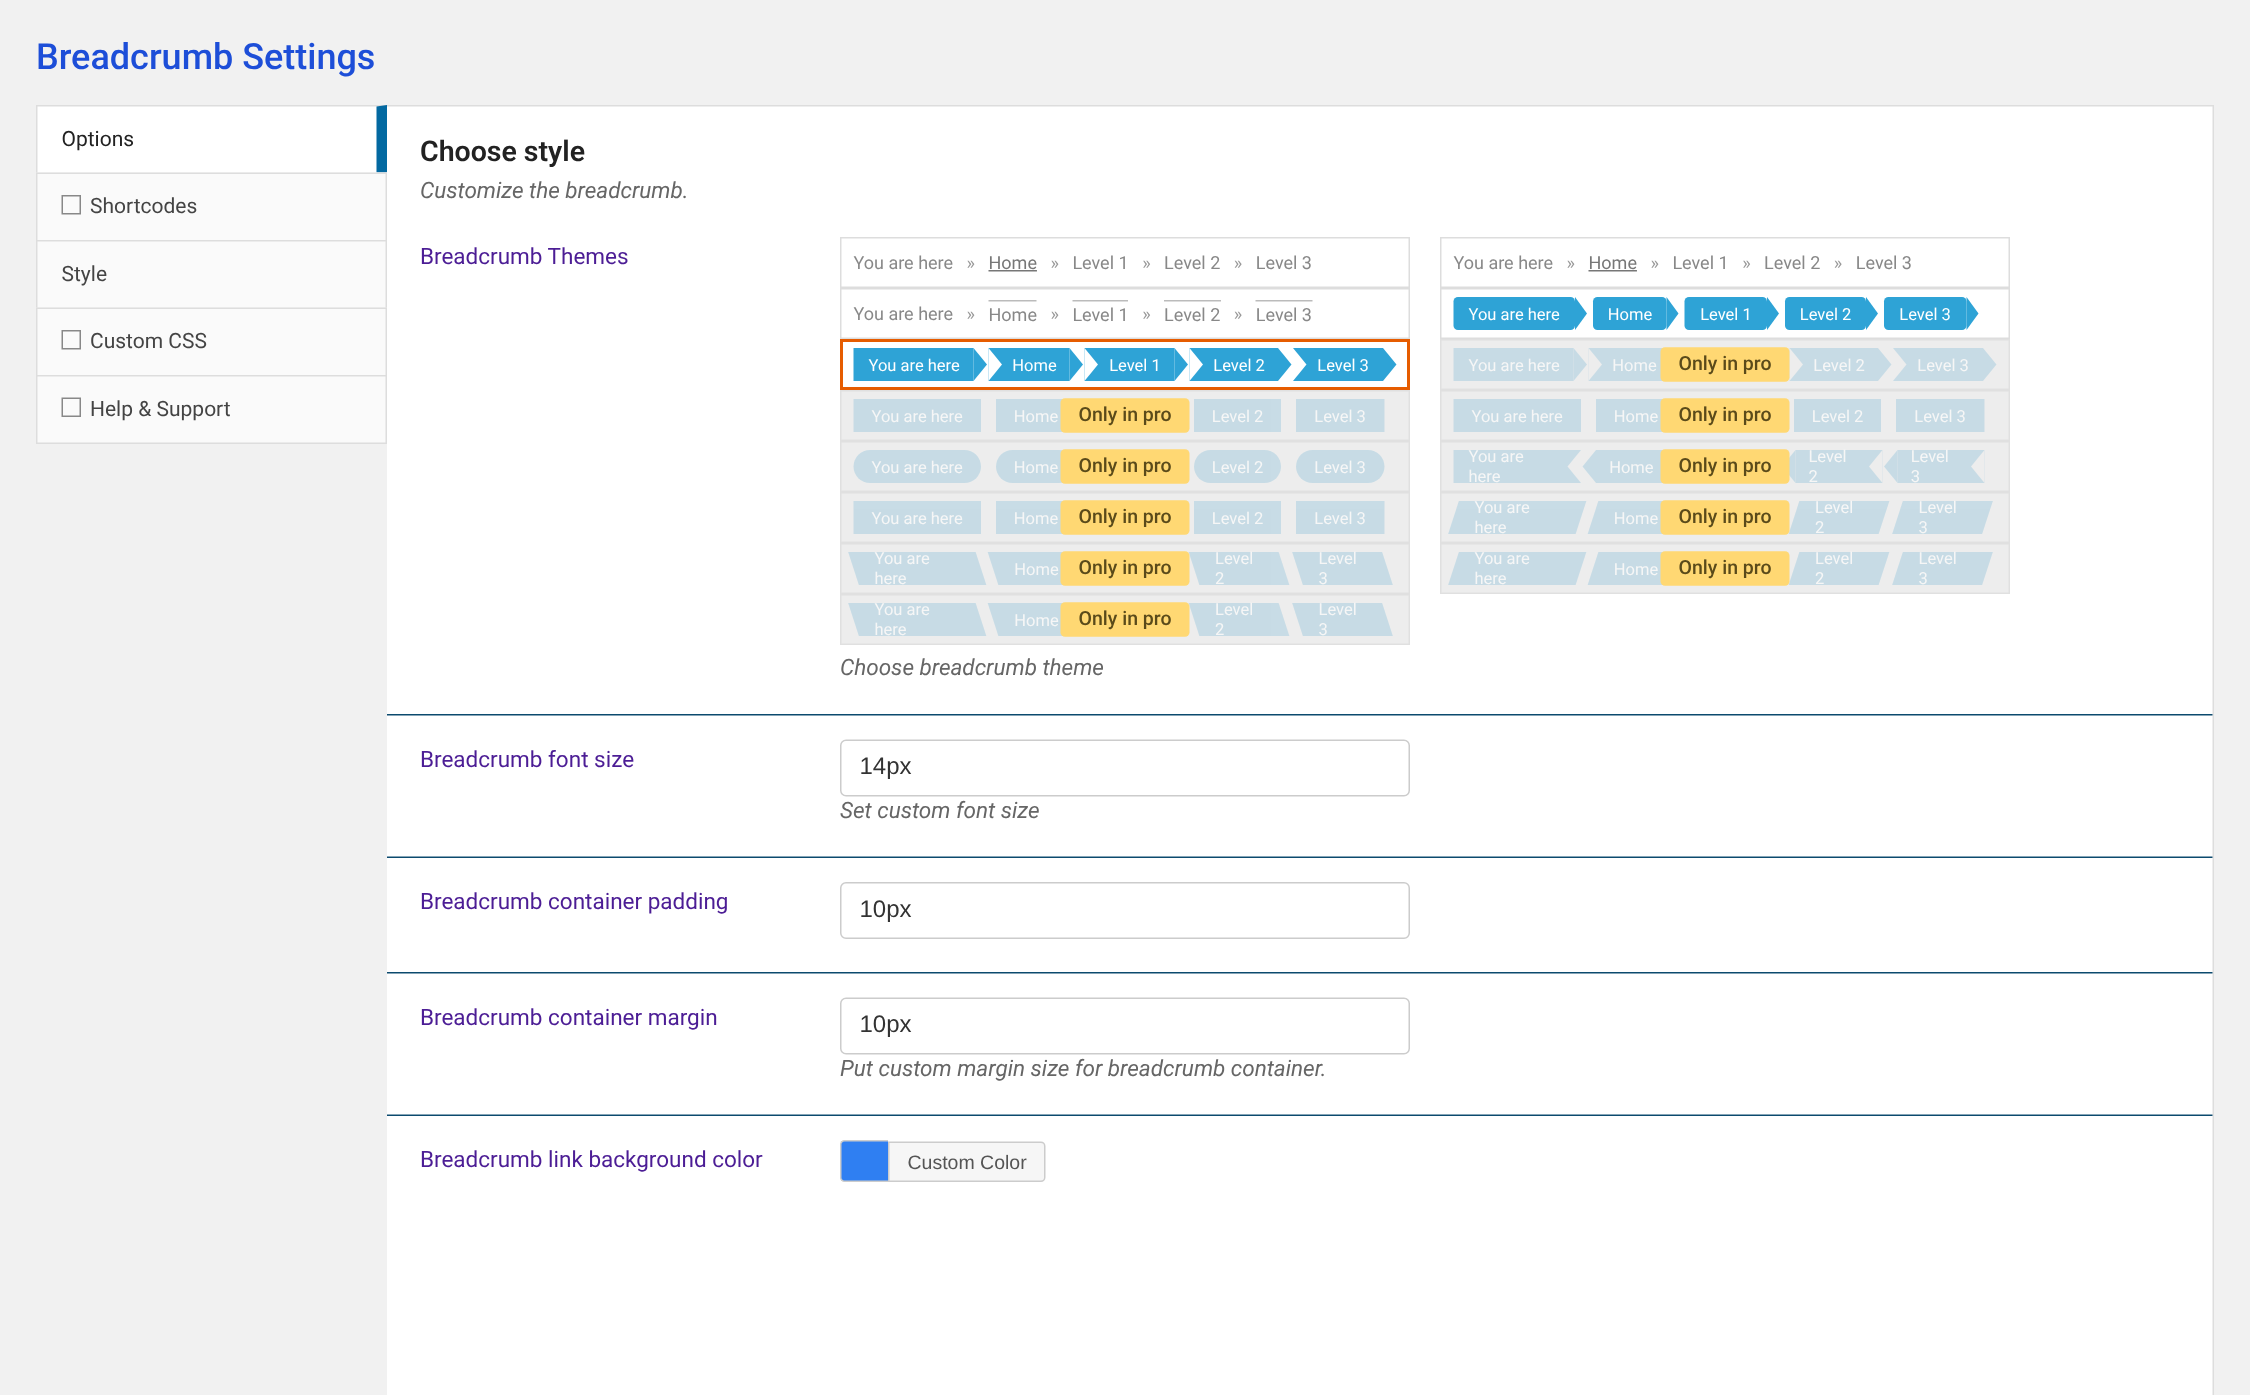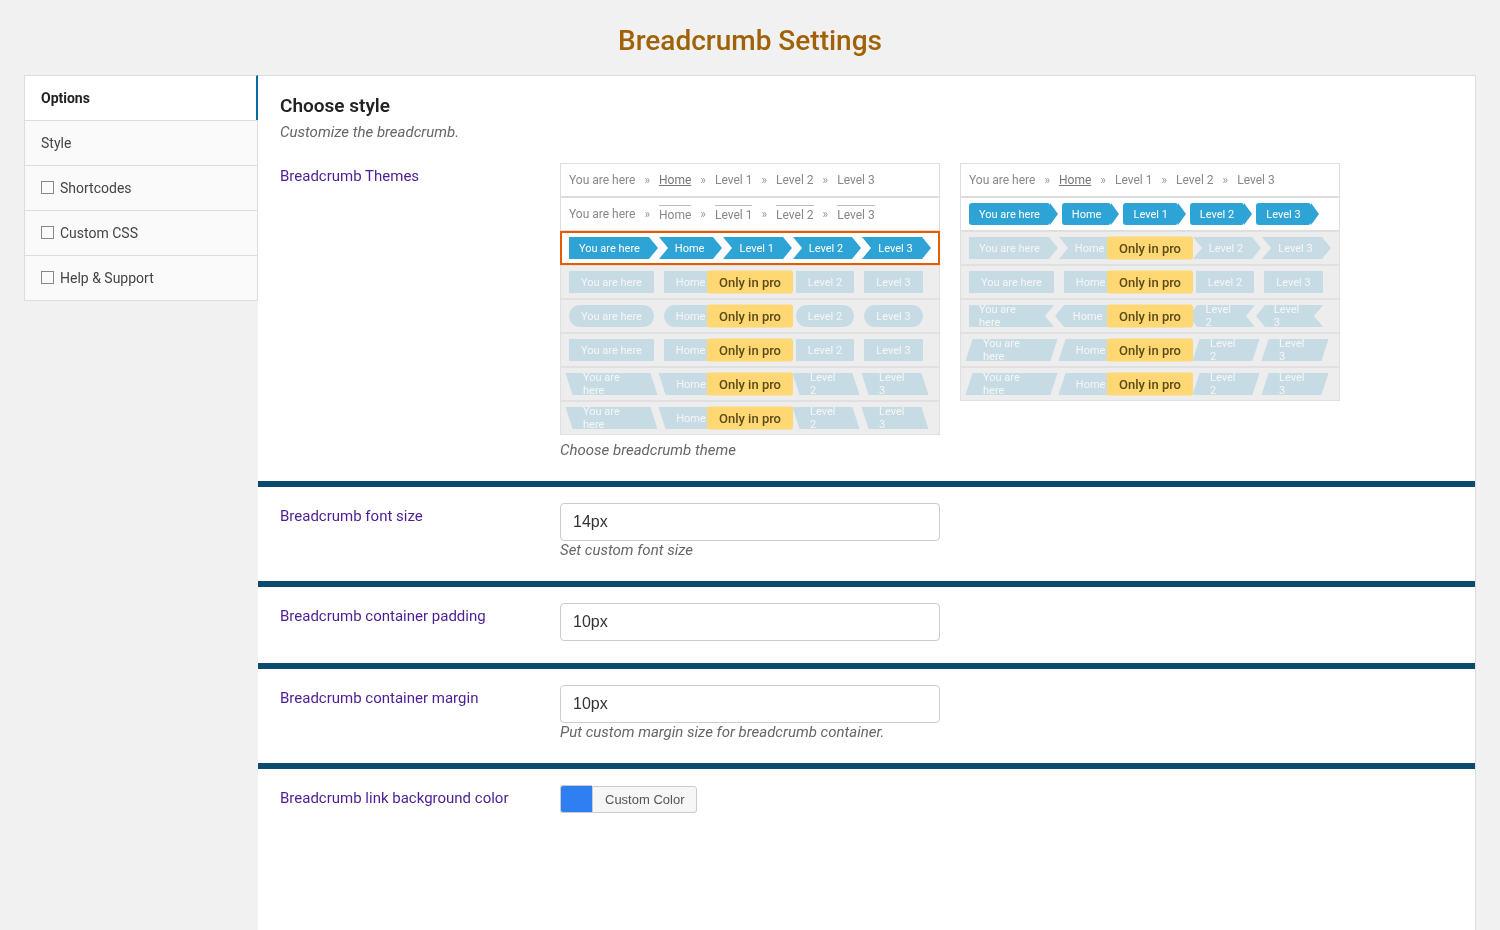--- a/index.html
+++ b/index.html
@@ -4,41 +4,41 @@
 <style>
   * { box-sizing: border-box; margin: 0; padding: 0; }
   body {
     font-family: -apple-system, BlinkMacSystemFont, "Segoe UI", Roboto, Helvetica, Arial, sans-serif;
     background: #f1f1f1;
     color: #222;
     font-size: 14px;
     width: 1500px;
   }
   .wrap { padding: 10px 24px 24px 24px; }
-  h1.page-title { font-size: 28px; font-weight: 500; margin: 14px 0 18px 0; color: #a16207; text-align: center; }
+  h1.page-title { font-size: 24px; font-weight: 500; margin: 14px 0 18px 0; color: #1d4ed8; }
   .layout { display: flex; gap: 0; align-items: flex-start; }
   .tabs {
     width: 234px;
     background: #f1f1f1;
     flex-shrink: 0;
   }
   .tab-item {
     display: block;
     padding: 14px 16px;
     border: 1px solid #ddd;
     border-bottom: none;
     background: #fafafa;
     color: #444;
     font-size: 14px;
     cursor: pointer;
   }
   .tab-item.active {
     background: #fff;
-    border-right: 2px solid #0369a1;
-    font-weight: 700;
+    border-right: 7px solid #0369a1;
+    font-weight: 400;
     color: #222;
   }
   .tab-item:last-child { border-bottom: 1px solid #ddd; }
   .tab-pro::before {
     content: "";
     display: inline-block;
     width: 11px; height: 11px;
     border: 1px solid #888;
     margin-right: 6px;
     vertical-align: -1px;
@@ -48,21 +48,21 @@
     background: #fff;
     border: 1px solid #ddd;
     border-left: none;
     min-height: 870px;
   }
   .section-head { padding: 18px 22px 22px 22px; }
   .section-head h2 { font-size: 19px; font-weight: 600; margin-bottom: 6px; }
   .section-head .desc { font-style: italic; color: #666; font-size: 15px; }
   .field-row {
     display: flex;
-    border-top: 6px solid #0c4a6e;
+    border-top: 1px solid #0c4a6e;
     padding: 16px 22px 22px 22px;
   }
   .field-row.first { border-top: none; padding-top: 0; }
   .field-label {
     width: 280px;
     flex-shrink: 0;
     font-size: 15px;
     color: #4c1d95;
     padding-top: 4px;
   }
@@ -182,22 +182,22 @@
 </style>
 </head>
 <body>
 
 <div class="wrap">
   <h1 class="page-title">Breadcrumb Settings</h1>
 
   <div class="layout">
     <div class="tabs">
       <div class="tab-item active">Options</div>
+      <div class="tab-item tab-pro">Shortcodes</div>
       <div class="tab-item">Style</div>
-      <div class="tab-item tab-pro">Shortcodes</div>
       <div class="tab-item tab-pro">Custom CSS</div>
       <div class="tab-item tab-pro">Help &amp; Support</div>
     </div>
 
     <div class="panel">
       <div class="section-head">
         <h2>Choose style</h2>
         <div class="desc">Customize the breadcrumb.</div>
       </div>
 

